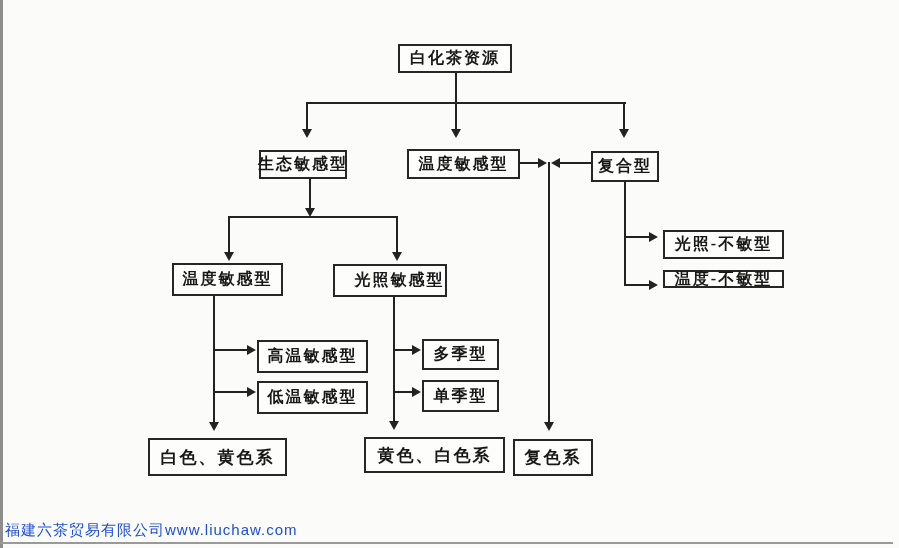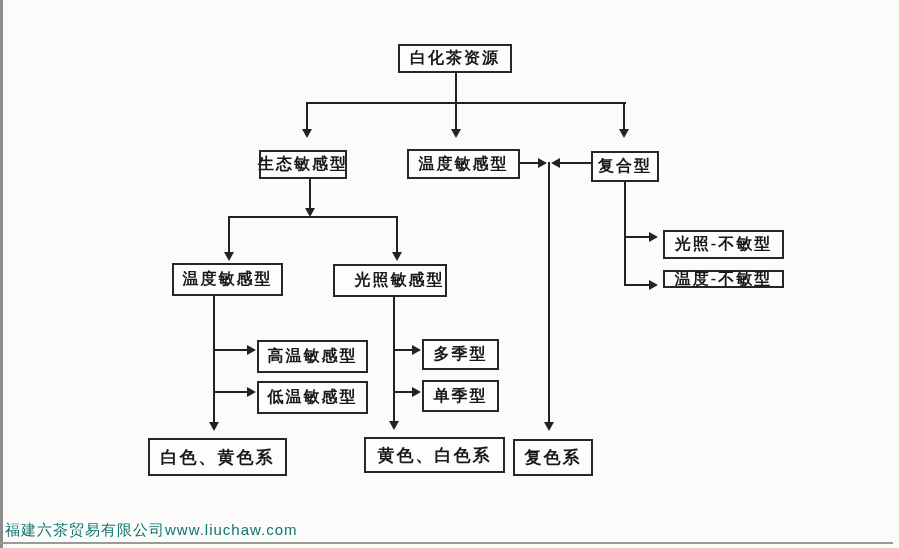--- a/index.html
+++ b/index.html
@@ -7,21 +7,21 @@
     width:899px;height:548px;overflow:hidden;
     background:#fbfbf9;
     font-family:"Liberation Serif","DejaVu Serif",serif;
     position:relative;
   }
   .canvas{position:absolute;inset:0;}
   .left-strip{position:absolute;left:0;top:0;width:3px;height:548px;background:#8d8d8d;}
   .bottom-rule{position:absolute;left:0;top:542px;width:893px;height:2px;background:#9a9a9a;}
   .watermark{
     position:absolute;left:5px;top:521px;
-    font-size:15px;color:#0f766e;letter-spacing:1px;
+    font-size:15px;color:#1d4ed8;letter-spacing:1px;
     font-family:"Liberation Sans","DejaVu Sans",sans-serif;
   }
   .node{
     position:absolute;box-sizing:border-box;
     background:#fdfdfb;border:2px solid #262626;
     display:flex;align-items:center;justify-content:center;
     font-weight:bold;color:#181818;font-size:16px;letter-spacing:2px;
     white-space:nowrap;
   }
   .node.big{font-size:17px;}

